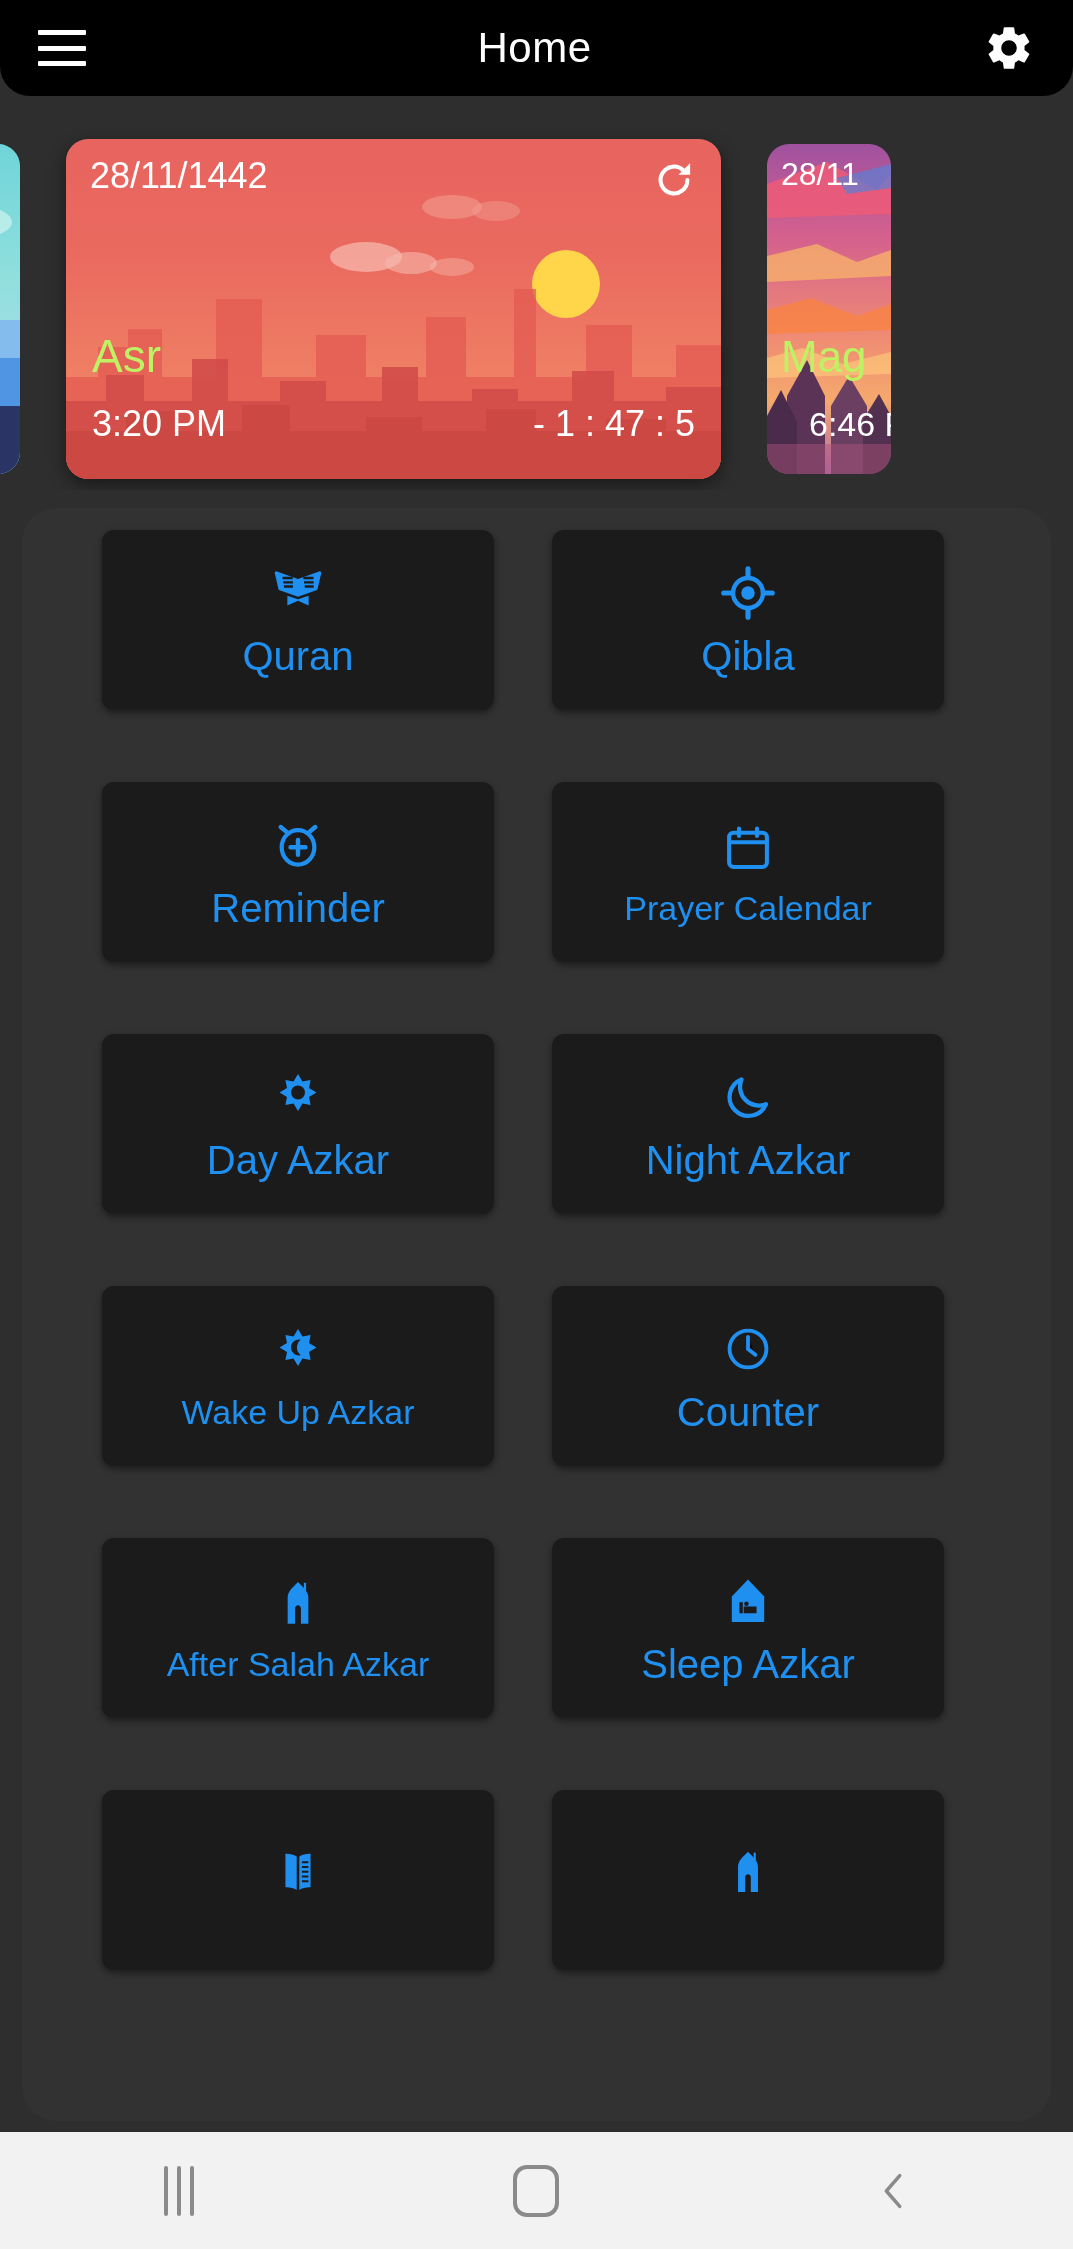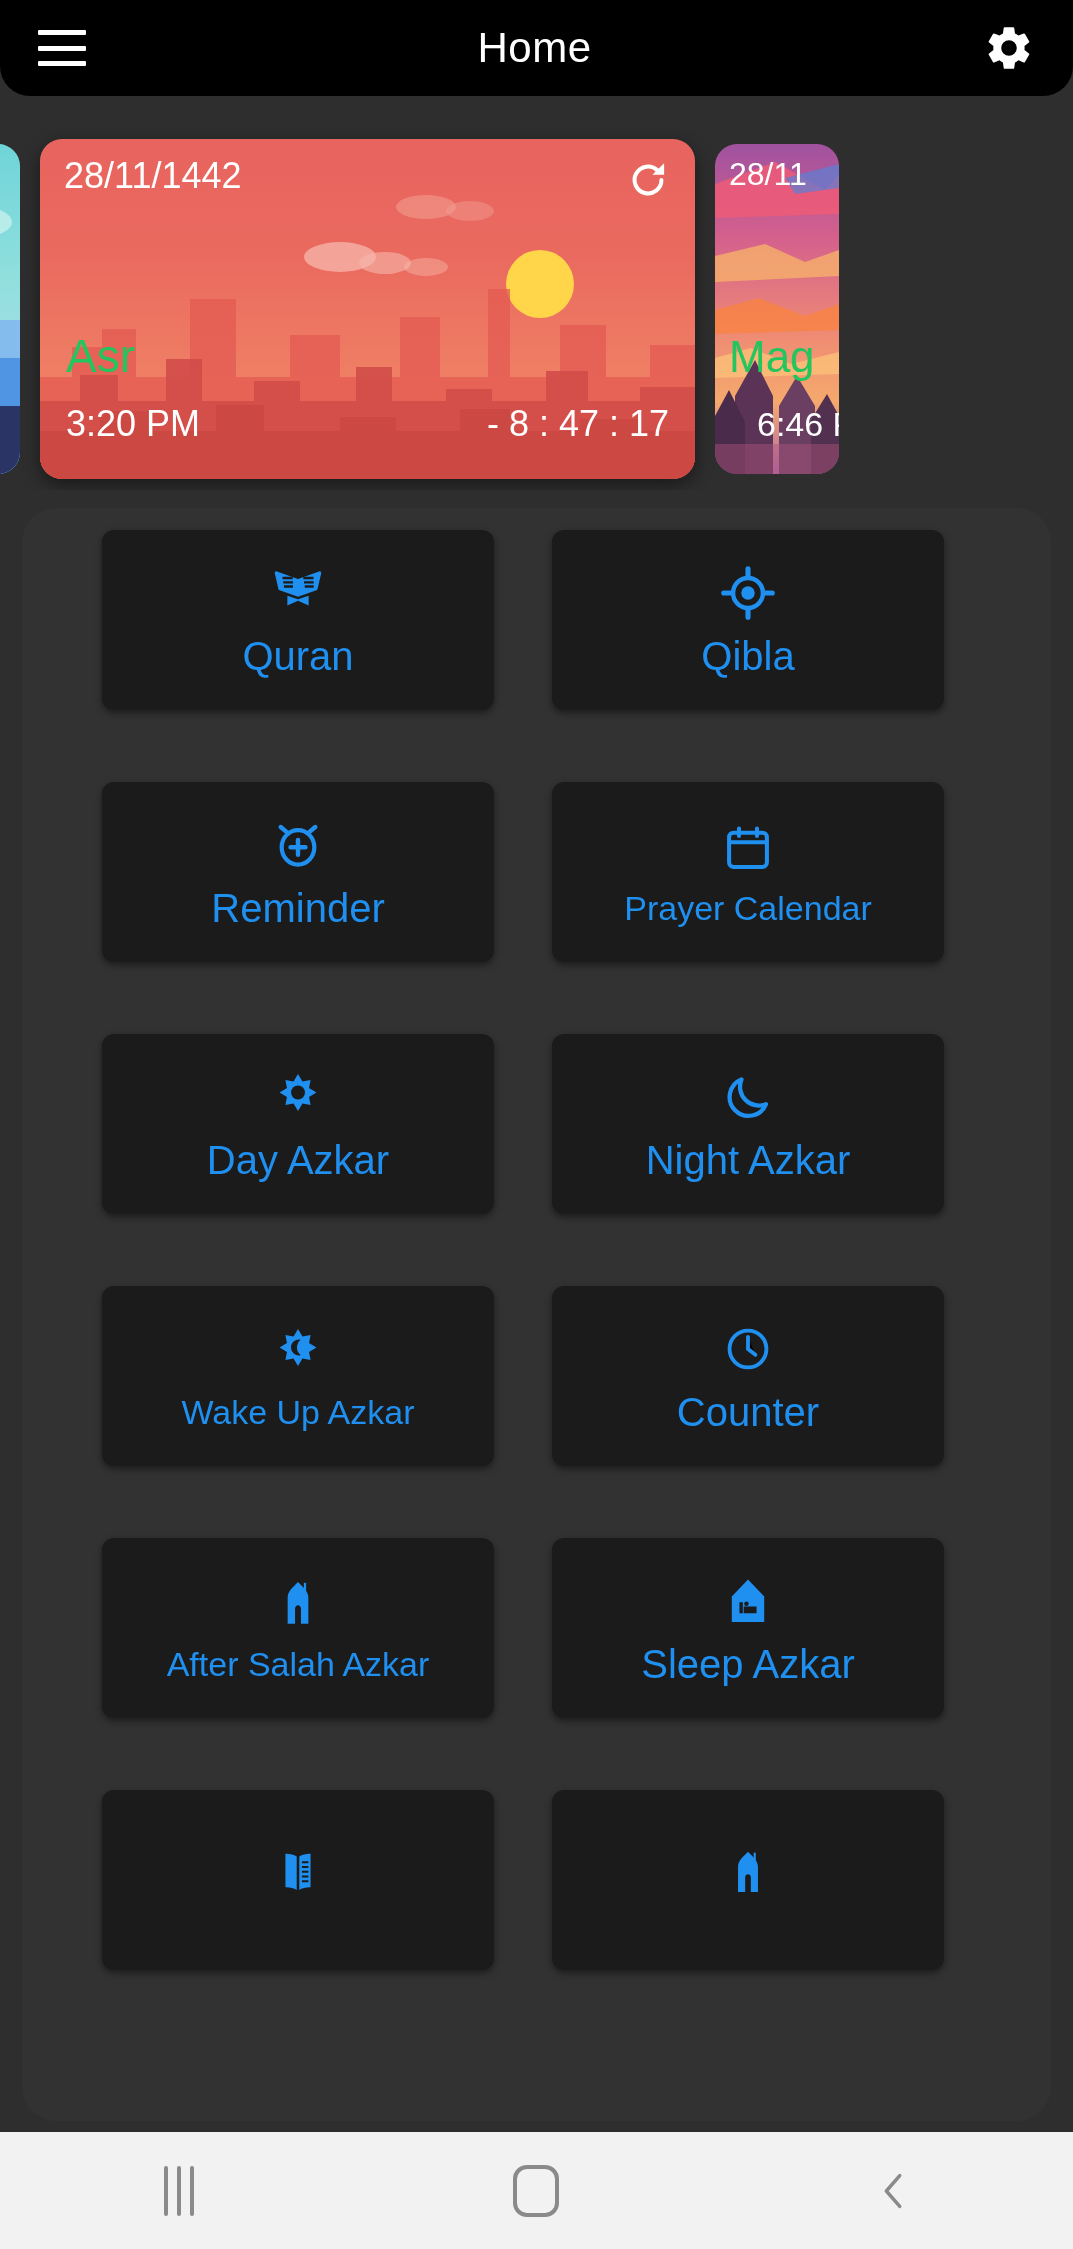--- a/index.html
+++ b/index.html
@@ -26,32 +26,32 @@
 
   
   .carousel {
     position: absolute; top: 128px; left: 0; width: 1073px; height: 362px;
     display: flex; align-items: center; overflow: hidden;
   }
   .card {
     position: relative; flex: 0 0 auto; height: 330px; border-radius: 22px; overflow: hidden;
   }
   .card.side { width: 124px; height: 330px; }
-  .card.center { width: 655px; height: 340px; margin: 0 20px; box-shadow: 0 6px 18px rgba(0,0,0,.45); }
+  .card.center { width: 655px; height: 340px; margin: 0 46px; box-shadow: 0 6px 18px rgba(0,0,0,.45); }
   .card.left-peek { margin-left: -104px; }
   .card.right-peek { margin-right: -104px; }
 
   .sky { position: absolute; inset: 0; }
   .sky.asr   { background: linear-gradient(180deg, #e8645f 0%, #ea6a5f 35%, #ef7f64 70%, #f08e6e 100%); }
   .sky.day   { background: linear-gradient(180deg, #6fd4d8 0%, #8fdfdd 40%, #9fdde3 60%, #7fb6ef 100%); }
   .sky.magh  { background: linear-gradient(180deg, #a0529f 0%, #d4608d 28%, #ef8b74 58%, #f5a96d 78%, #b06aa8 100%); }
 
   .card-date { position: absolute; top: 16px; left: 24px; color: #fff; font-size: 36px; white-space: nowrap; }
   .card-refresh { position: absolute; top: 18px; right: 24px; width: 46px; height: 46px; cursor: pointer; }
-  .card-name { position: absolute; left: 26px; bottom: 96px; color: #22c55e; font-size: 46px; font-weight: 400; white-space: nowrap; }
+  .card-name { position: absolute; left: 26px; bottom: 96px; color: #bef264; font-size: 46px; font-weight: 400; white-space: nowrap; }
   .card-time { position: absolute; left: 26px; bottom: 34px; color: #fff; font-size: 36px; white-space: nowrap; }
   .card-countdown { position: absolute; right: 26px; bottom: 34px; color: #fff; font-size: 36px; white-space: nowrap; }
 
   .card.side .card-date { font-size: 32px; top: 12px; left: 14px; }
   .card.side .card-name { font-size: 44px; bottom: 92px; left: 14px; }
   .card.side .card-time { font-size: 34px; bottom: 30px; left: 14px; margin-left: 28px; }
   .card.side .card-countdown { font-size: 34px; bottom: 30px; right: auto; left: -40px; }
 
   
   .panel {
@@ -129,21 +129,21 @@
           <path d="M0 292 L60 292 L60 272 L110 272 L110 292 L176 292 L176 266 L224 266 L224 292 L300 292 L300 278 L356 278 L356 292 L420 292 L420 270 L470 270 L470 292 L540 292 L540 280 L600 280 L600 292 L655 292 L655 340 L0 340 Z" fill="#c7453f" opacity=".6"></path>
         </svg>
       </div>
       <div class="card-date">28/11/1442</div>
       <svg class="card-refresh" viewBox="0 0 24 24">
         <path fill="none" stroke="#fff" stroke-width="2.1" stroke-linecap="round" d="M19 12a7 7 0 1 1-2.05-4.95"></path>
         <path fill="#fff" d="M20.4 3.2v6.1h-6.1z"></path>
       </svg>
       <div class="card-name">Asr</div>
       <div class="card-time">3:20 PM</div>
-      <div class="card-countdown">- 8 : 47 : 17</div>
+      <div class="card-countdown">- 1 : 47 : 5</div>
     </div>
 
     <div class="card side right-peek">
       <div class="sky magh">
         <svg viewBox="0 0 124 330" preserveAspectRatio="none" style="position:absolute;inset:0;width:100%;height:100%">
           <path d="M0 40 L60 18 L110 46 L124 30 L124 70 L0 74 Z" fill="#ef5a77" opacity=".85"></path>
           <path d="M70 34 L124 20 L124 44 L80 50 Z" fill="#5b7fd4" opacity=".7"></path>
           <path d="M0 112 L50 100 L90 118 L124 106 L124 132 L0 138 Z" fill="#f6b06a" opacity=".8"></path>
           <path d="M0 166 L44 154 L90 172 L124 160 L124 186 L0 190 Z" fill="#f9833f" opacity=".75"></path>
           <path d="M0 214 L36 204 L76 220 L124 208 L124 230 L0 234 Z" fill="#fbc178" opacity=".8"></path>

